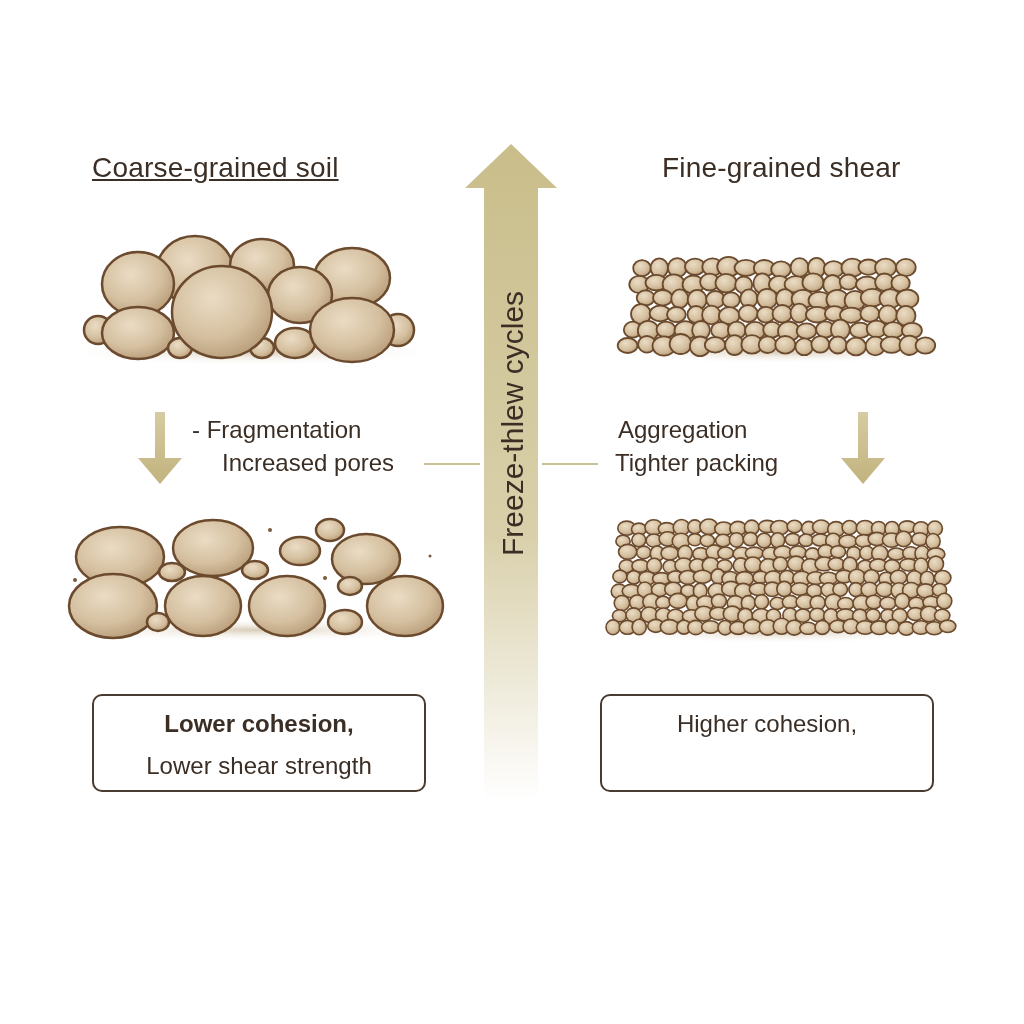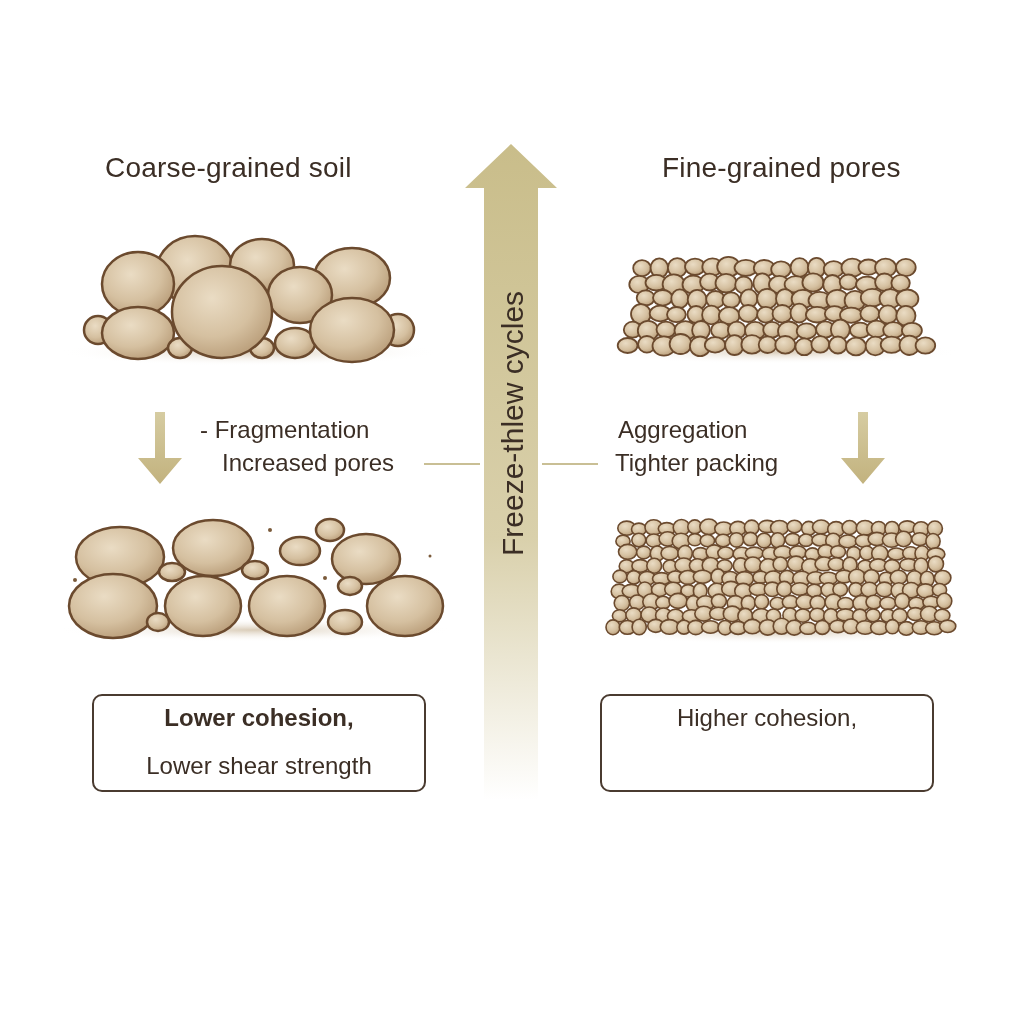--- a/index.html
+++ b/index.html
@@ -1,22 +1,22 @@
 <!DOCTYPE html>
 <html><head>
 <meta charset="utf-8">
 <style>
   html,body{margin:0;padding:0;background:#ffffff;}
   body{width:1024px;height:1024px;position:relative;overflow:hidden;font-family:"Liberation Sans","DejaVu Sans",sans-serif;color:#3a2c22;}
   .abs{position:absolute;}
   .title{font-size:28px;color:#3b2e25;white-space:nowrap;letter-spacing:0.2px;}
   .label{font-size:24px;color:#3b2e25;white-space:nowrap;}
   .box{position:absolute;border:2px solid #4a3b30;border-radius:10px;background:#fff;text-align:center;box-sizing:border-box;}
-  .box .l1{font-size:24px;margin-top:8px;color:#3b2e25;}
-  .box .l2{font-size:24px;margin-top:20px;color:#3b2e25;}
+  .box .l1{font-size:24px;margin-top:14px;color:#3b2e25;}
+  .box .l2{font-size:24px;margin-top:14px;color:#3b2e25;}
   .bold{font-weight:bold;}
   .connector{position:absolute;height:2px;background:#c9bf95;}
   .axis-text{position:absolute;font-size:30px;color:#3b2e25;white-space:nowrap;transform-origin:left top;transform:rotate(-90deg);}
   svg{position:absolute;overflow:visible;}
 </style>
 </head>
 <body>
 
 <svg width="1024" height="1024" style="left:0;top:0;">
   <defs>
@@ -37,22 +37,22 @@
     <radialGradient id="shadow" cx="0.5" cy="0.5" r="0.5">
       <stop offset="0" stop-color="#c9b699" stop-opacity="0.7"></stop>
       <stop offset="1" stop-color="#ffffff" stop-opacity="0"></stop>
     </radialGradient>
   </defs>
   <polygon points="511,144 557,188 538,188 538,800 484,800 484,188 465,188" fill="url(#axisGrad)"></polygon>
 </svg>
 
 <div class="axis-text" style="left:496px;top:556px;">Freeze-thlew cycles</div>
 
-<div class="abs title" style="left:105px;top:152px;">Coarse-grained soil</div>
-<div class="abs title" style="left:662px;top:152px;">Fine-grained pores</div>
+<div class="abs title" style="left:92px;top:152px;text-decoration:underline;">Coarse-grained soil</div>
+<div class="abs title" style="left:662px;top:152px;">Fine-grained shear</div>
 
 <svg width="1024" height="1024" style="left:0;top:0;">
   <ellipse cx="250" cy="352" rx="190" ry="14" fill="url(#shadow)"></ellipse>
   <g stroke="#6b4a2e" stroke-width="2.5" fill="url(#grain)">
     <circle cx="98" cy="330" r="14"></circle>
     <circle cx="398" cy="330" r="16"></circle>
     <circle cx="193" cy="242" r="0"></circle>
     <ellipse cx="195" cy="270" rx="38" ry="34"></ellipse>
     <ellipse cx="262" cy="265" rx="32" ry="26"></ellipse>
     <ellipse cx="352" cy="278" rx="38" ry="30"></ellipse>
@@ -168,21 +168,21 @@
       <ellipse cx="875.3" cy="346.0" rx="9.6" ry="9.3"></ellipse>
       <ellipse cx="891.5" cy="344.8" rx="10.8" ry="8.1"></ellipse>
       <ellipse cx="909.4" cy="345.3" rx="9.9" ry="9.7"></ellipse>
       <ellipse cx="925.4" cy="345.5" rx="9.8" ry="8.1"></ellipse>
     </g>
 </svg>
 
 <svg width="1024" height="1024" style="left:0;top:0;">
   <path d="M155,412 L165,412 L165,458 L182,458 L160,484 L138,458 L155,458 Z" fill="url(#downGrad)" stroke-linejoin="round"></path>
 </svg>
-<div class="abs label" style="left:200px;top:416px;">- Fragmentation</div>
+<div class="abs label" style="left:192px;top:416px;">- Fragmentation</div>
 <div class="abs label" style="left:222px;top:449px;text-align:right;">Increased pores</div>
 <div class="connector" style="left:424px;top:463px;width:56px;"></div>
 
 <div class="connector" style="left:542px;top:463px;width:56px;"></div>
 <div class="abs label" style="left:618px;top:416px;">Aggregation</div>
 <div class="abs label" style="left:607px;top:449px;margin-left:8px;">Tighter packing</div>
 <svg width="1024" height="1024" style="left:0;top:0;">
   <path d="M858,412 L868,412 L868,458 L885,458 L863,484 L841,458 L858,458 Z" fill="url(#downGrad)"></path>
 </svg>
 

